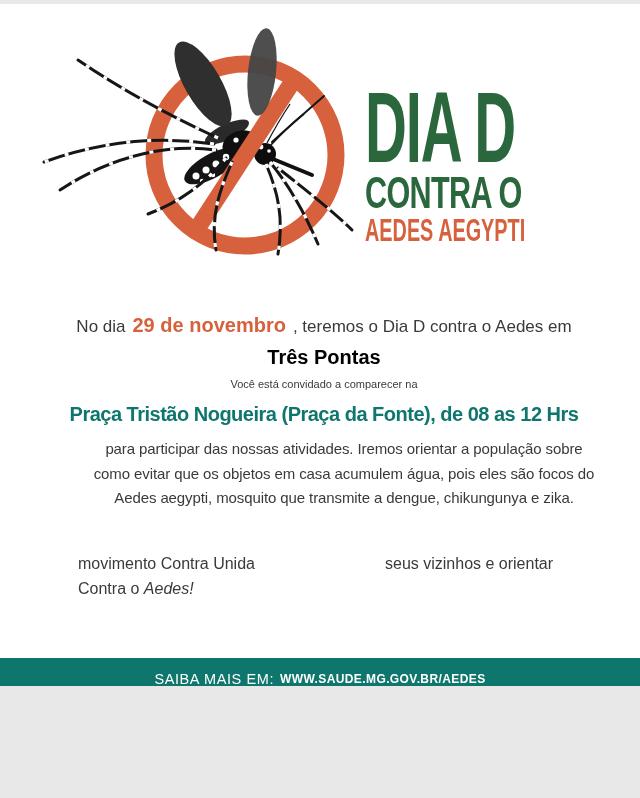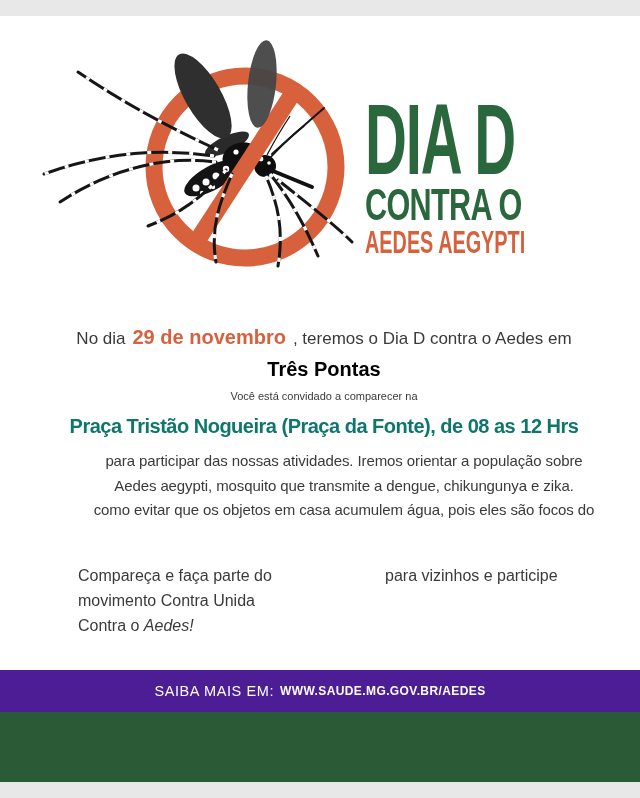--- a/index.html
+++ b/index.html
@@ -1,19 +1,19 @@
 <!DOCTYPE html>
 <html><head>
 <meta charset="utf-8">
 <style>
   html,body { margin:0; padding:0; background:#e8e8e8; }
   .poster {
-    position:relative; width:640px; height:766px; background:#ffffff;
+    position:relative; width:640px; height:682px; background:#ffffff;
     overflow:hidden; font-family:"Liberation Sans", sans-serif; color:#3a3a3a;
-    margin:16px auto;
+    margin:4px auto;
   }
   
   .hero { position:absolute; left:20px; top:0; width:340px; height:295px; }
   
   .title-line { position:absolute; left:365px; font-weight:bold; transform-origin:left top; white-space:nowrap; }
   .t1 { top:82px;  font-size:100px; line-height:82px; letter-spacing:-2px; transform:scaleX(0.58); color:#2a673c; }
   .t2 { top:170px; font-size:45px;  line-height:38px; letter-spacing:-1px; transform:scaleX(0.68); color:#2a673c; }
   .t3 { top:212px; font-size:31px;  line-height:30px; letter-spacing:0;    transform:scaleX(0.64); color:#d6613c; }
   
   .centerline { position:absolute; left:4px; width:640px; text-align:center; white-space:nowrap; }
@@ -23,21 +23,21 @@
   .invite{ top:374px; font-size:11px; }
   .venue { top:399px; font-size:20px; font-weight:bold; color:#0f766e; letter-spacing:-0.5px; }
   .para  { position:absolute; left:0; top:433px; width:640px; text-align:center;
            font-size:15px; line-height:24.5px; letter-spacing:-0.1px; }
   .para div { white-space:nowrap;padding-left:48px; }
   .col { position:absolute; top:547px; font-size:16px; line-height:25px; }
   .col-l { left:78px; }
   .col-r { left:385px; }
   .col em { font-style:italic; }
   
-  .banner { position:absolute; left:0; top:654px; width:640px; height:42px; background:#4c1d95;
+  .banner { position:absolute; left:0; top:654px; width:640px; height:42px; background:#0f766e;
             display:flex; align-items:center; justify-content:center; color:#ffffff; }
   .b-label { font-size:14.5px; letter-spacing:0.6px; margin-right:6px; }
   .b-url   { font-size:12px; font-weight:bold; letter-spacing:0.4px; }
   
   .footer { position:absolute; left:0; top:696px; width:640px; height:102px; background:#2b5b36; color:#ffffff; }
 </style>
 </head>
 <body>
 
 <div class="poster">
@@ -104,31 +104,30 @@
   <div class="centerline intro">
     <span>No dia</span><span class="date">29  de novembro</span><span>, teremos o Dia D contra o Aedes em</span>
   </div>
 
   <div class="centerline city">Três Pontas</div>
   <div class="centerline invite">Você está convidado a comparecer na</div>
   <div class="centerline venue">Praça Tristão Nogueira (Praça da Fonte), de 08 as 12 Hrs</div>
 
   <div class="para">
     <div>para participar das nossas atividades. Iremos orientar a população sobre</div>
+    <div>como evitar que os objetos em casa acumulem água, pois eles são focos do</div>
     <div>Aedes aegypti, mosquito que transmite a dengue, chikungunya e zika.</div>
-    <div>como evitar que os objetos em casa acumulem água, pois eles são focos do</div>
   </div>
 
   <div class="col col-l">
-    <div>Compareça e faça parte do</div>
     <div>movimento Contra Unida</div>
     <div><span>Contra o </span><em>Aedes!</em></div>
   </div>
   <div class="col col-r">
-    <div>para vizinhos e participe</div>
+    <div>seus vizinhos e orientar</div>
   </div>
 
   <div class="banner">
     <span class="b-label">SAIBA MAIS EM:</span>
     <span class="b-url">WWW.SAUDE.MG.GOV.BR/AEDES</span>
   </div>
 
   <div class="footer">
     
     

